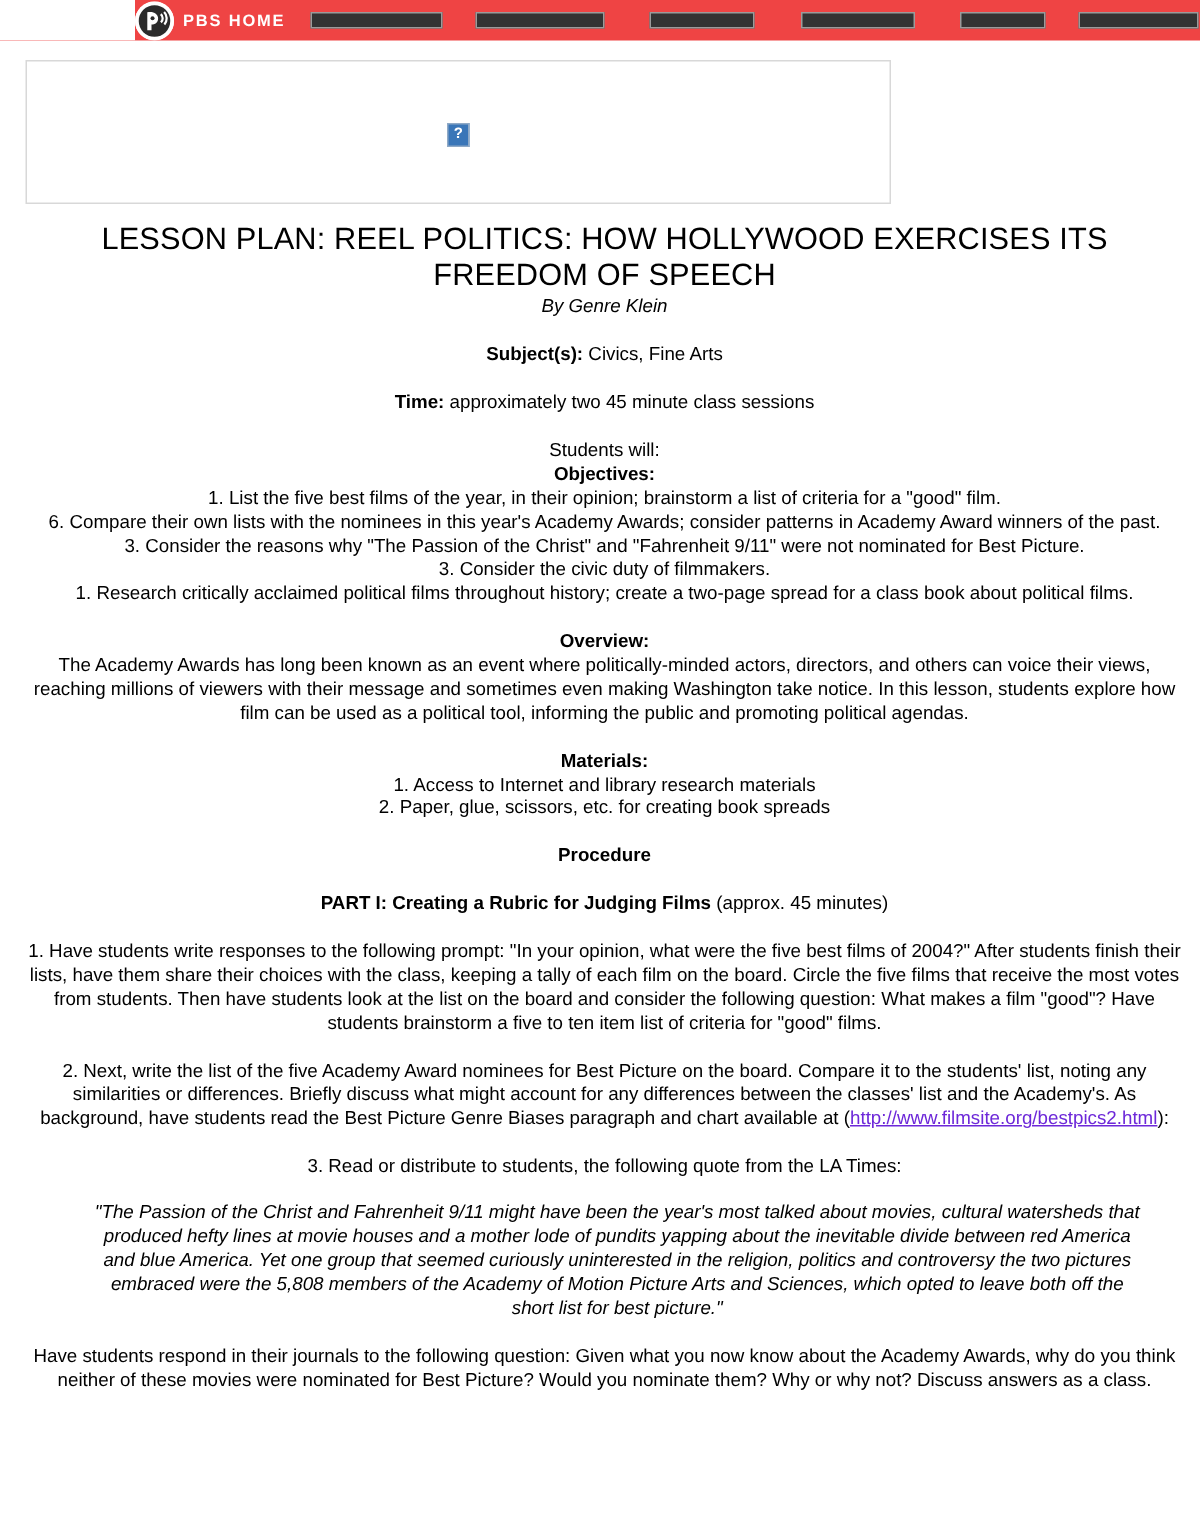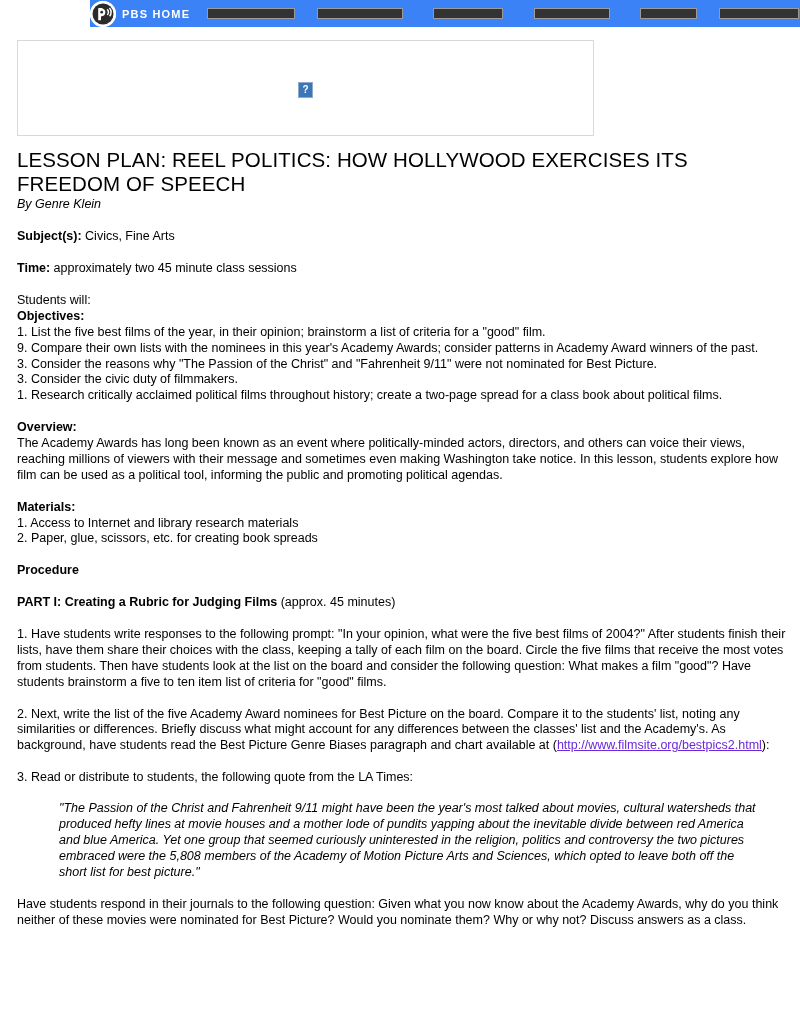--- a/index.html
+++ b/index.html
@@ -14,21 +14,21 @@
     font-family: "Liberation Sans", sans-serif;
     color: #000000;
     font-size: 12.5px;
     line-height: 1.27;
   }
 
   
   .pbs-bar {
     position: relative;
     height: 27px;
-    background: #3b82f6;
+    background: #ef4444;
     overflow: hidden;
   }
   .pbs-bar-leftwhite {
     position: absolute;
     left: 0; top: 0;
     width: 90px; height: 27px;
     background: #ffffff;
   }
   .pbs-logo {
     position: absolute;
@@ -85,20 +85,21 @@
     font-family: "Liberation Sans", sans-serif;
     line-height: 1;
   }
 
   
   .doc {
     position: absolute;
     left: 17px;
     top: 148px;
     width: 772px;
+    text-align: center;
   }
   h1.title {
     margin: 0;
     font-size: 20.5px;
     font-weight: normal;
     line-height: 1.18;
     letter-spacing: 0.1px;
   }
   .byline {
     margin: 1px 0 0 0;
@@ -163,21 +164,21 @@
   </div>
 
   <div class="blk">
     <p class="tight"><span class="lbl">Time:</span> <span>approximately two 45 minute class sessions</span></p>
   </div>
 
   <div class="blk">
     <p class="tight">Students will:</p>
     <p class="tight lbl">Objectives:</p>
     <p class="listline">1. List the five best films of the year, in their opinion; brainstorm a list of criteria for a "good" film.</p>
-    <p class="listline">9. Compare their own lists with the nominees in this year's Academy Awards; consider patterns in Academy Award winners of the past.</p>
+    <p class="listline">6. Compare their own lists with the nominees in this year's Academy Awards; consider patterns in Academy Award winners of the past.</p>
     <p class="listline">3. Consider the reasons why "The Passion of the Christ" and "Fahrenheit 9/11" were not nominated for Best Picture.</p>
     <p class="listline">3. Consider the civic duty of filmmakers.</p>
     <p class="listline">1. Research critically acclaimed political films throughout history; create a two-page spread for a class book about political films.</p>
   </div>
 
   <div class="blk">
     <p class="tight lbl">Overview:</p>
     <p class="para">The Academy Awards has long been known as an event where politically-minded actors, directors, and others can voice their views, reaching millions of viewers with their message and sometimes even making Washington take notice. In this lesson, students explore how film can be used as a political tool, informing the public and promoting political agendas.</p>
   </div>
 

